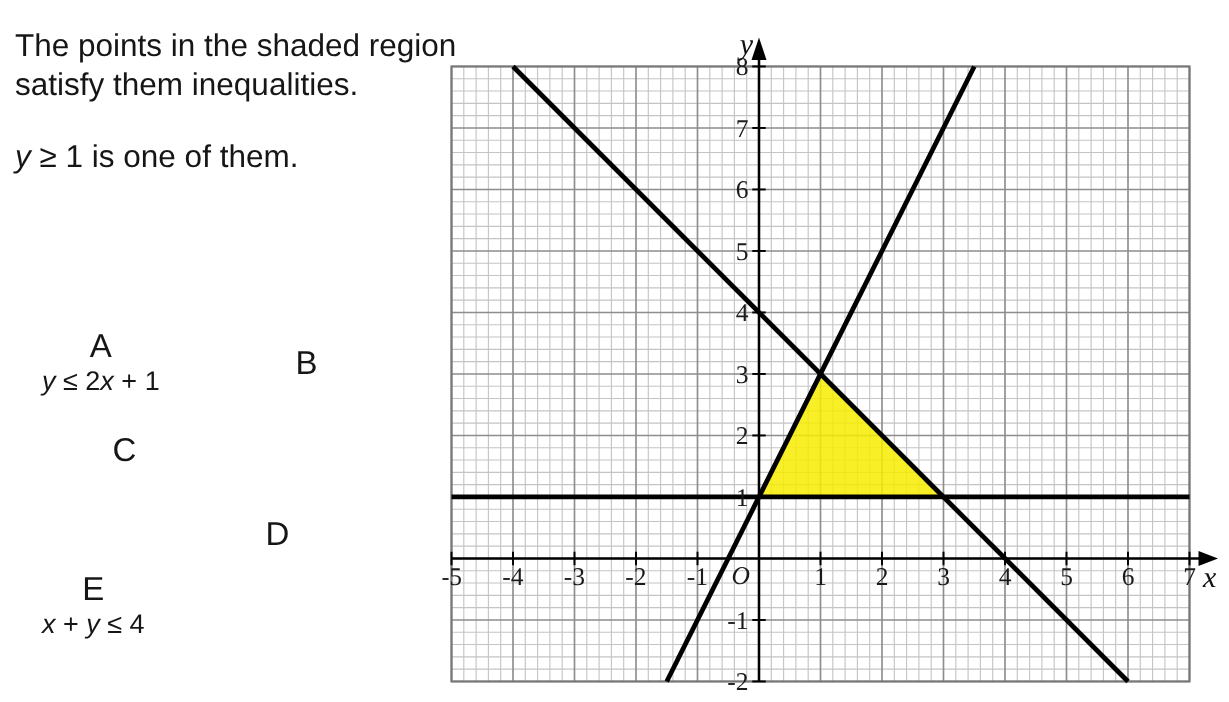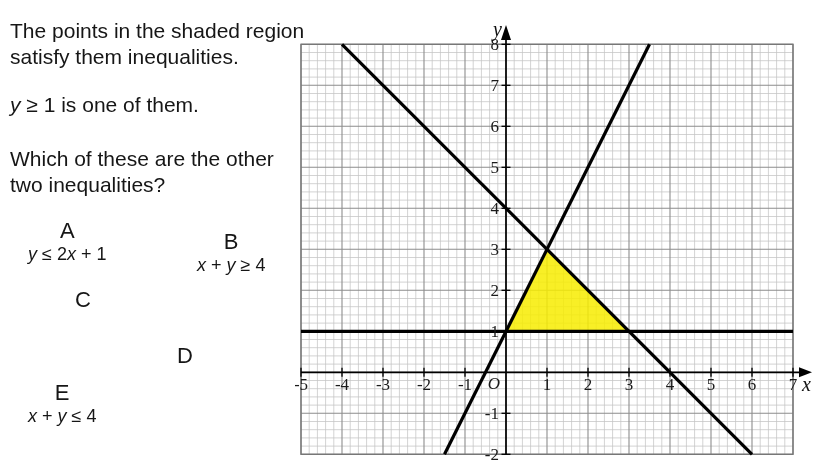--- a/index.html
+++ b/index.html
@@ -20,33 +20,28 @@
 
 <div class="stage">
 
   <div class="tblock" style="left:10px;top:18px;">
     <div>The points in the shaded region</div>
     <div>satisfy them inequalities.</div>
   </div>
 
   <div class="tblock" style="left:10px;top:92px;"><i>y</i> ≥ 1 is one of them.</div>
 
-  <div class="tblock" style="left:10px;top:146px;">
-    <div>Which of these are the other</div>
-    <div>two inequalities?</div>
-  </div>
 
   <div class="option" style="left:28px;top:220px;">
     <div class="opt-label">A</div>
     <div class="opt-formula"><i>y</i> ≤ 2<i>x</i> + 1</div>
   </div>
 
   <div class="option" style="left:197px;top:231px;">
     <div class="opt-label">B</div>
-    <div class="opt-formula"><i>x</i> + <i>y</i> ≥ 4</div>
   </div>
 
   <div class="option" style="left:75px;top:289px;">
     <div class="opt-label">C</div>
   </div>
 
   <div class="option" style="left:177px;top:345px;">
     <div class="opt-label">D</div>
   </div>
 

